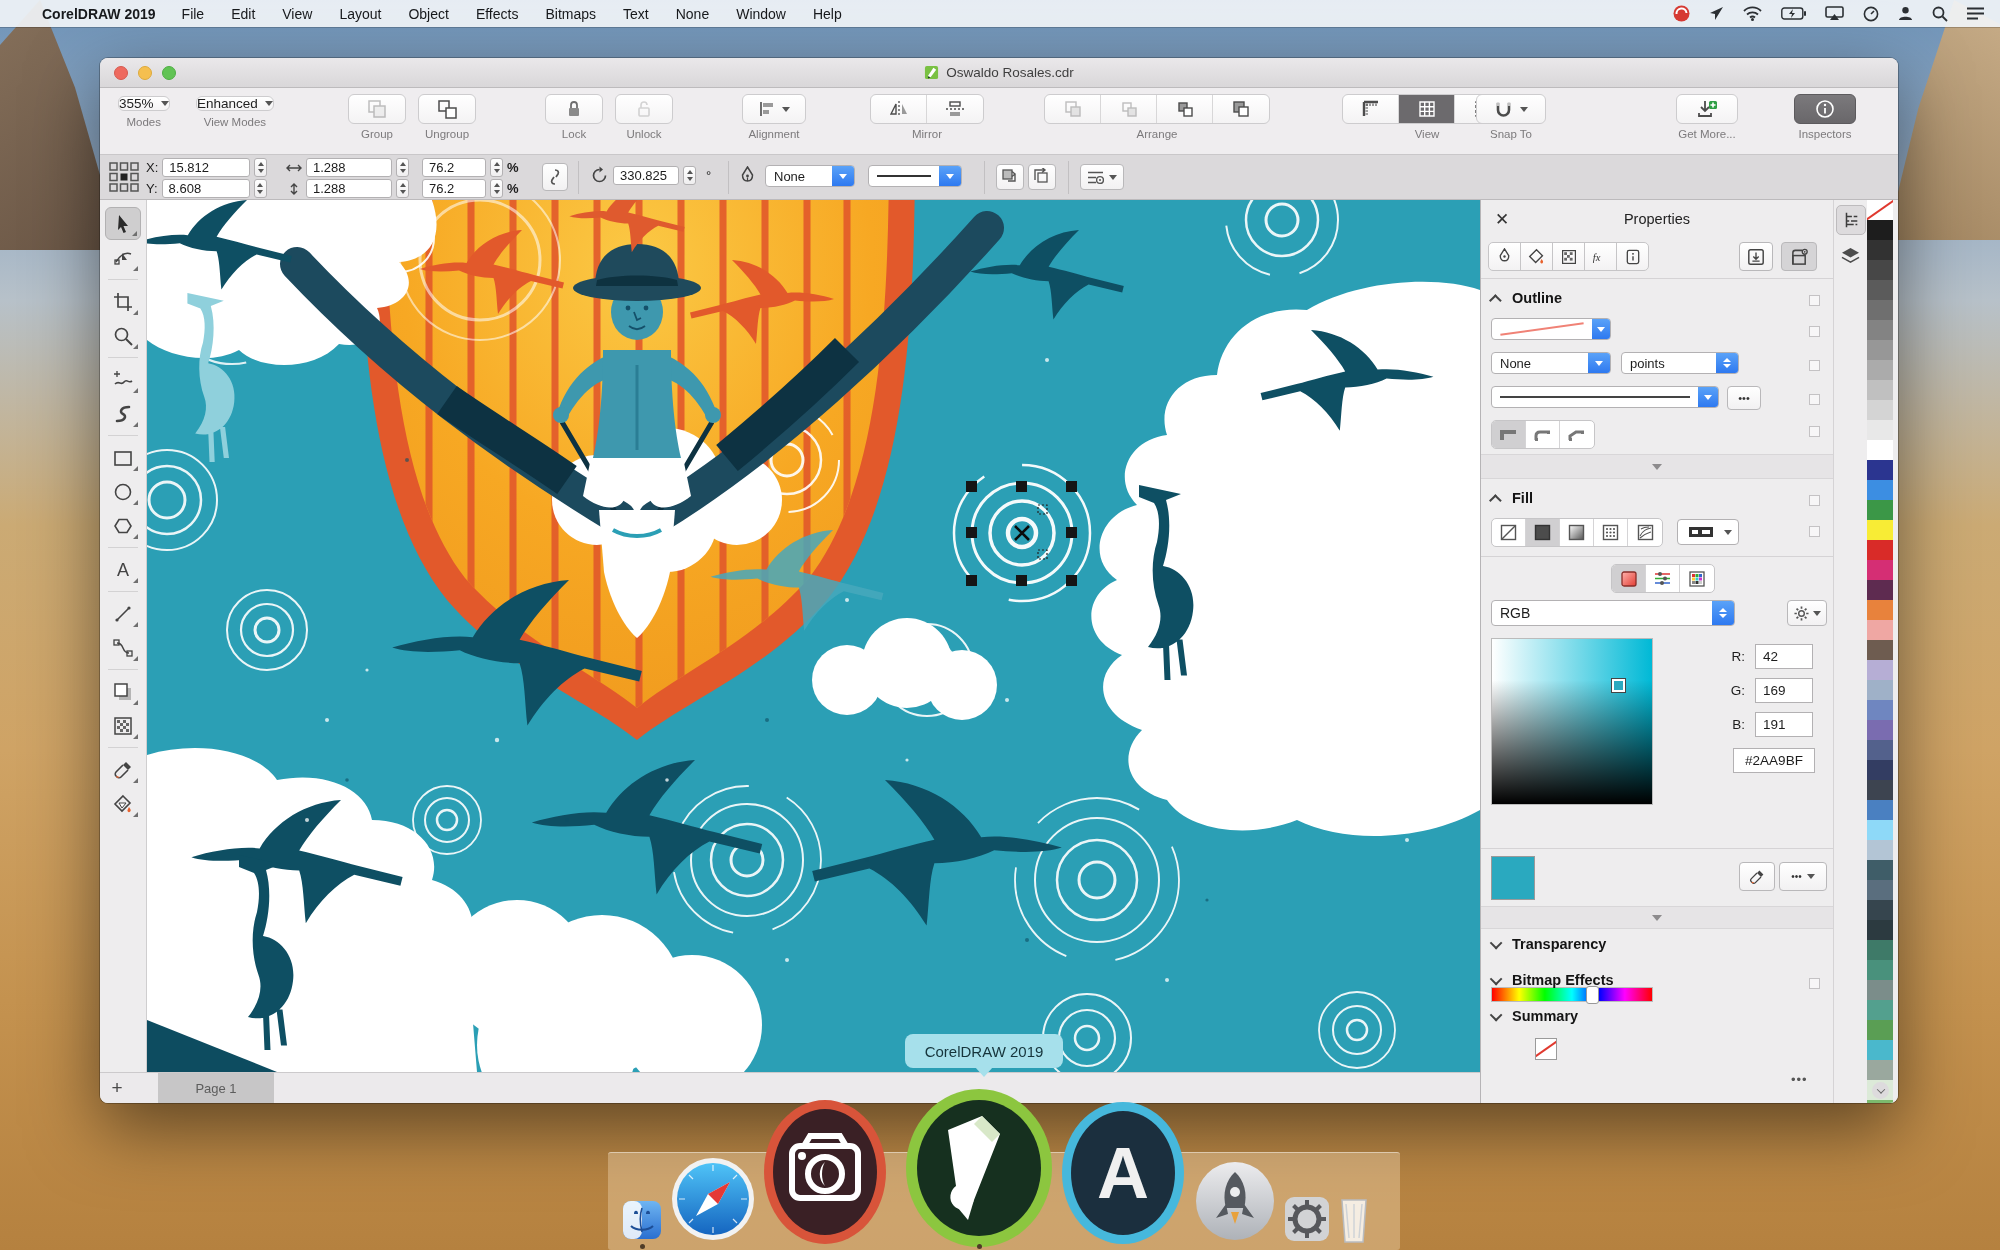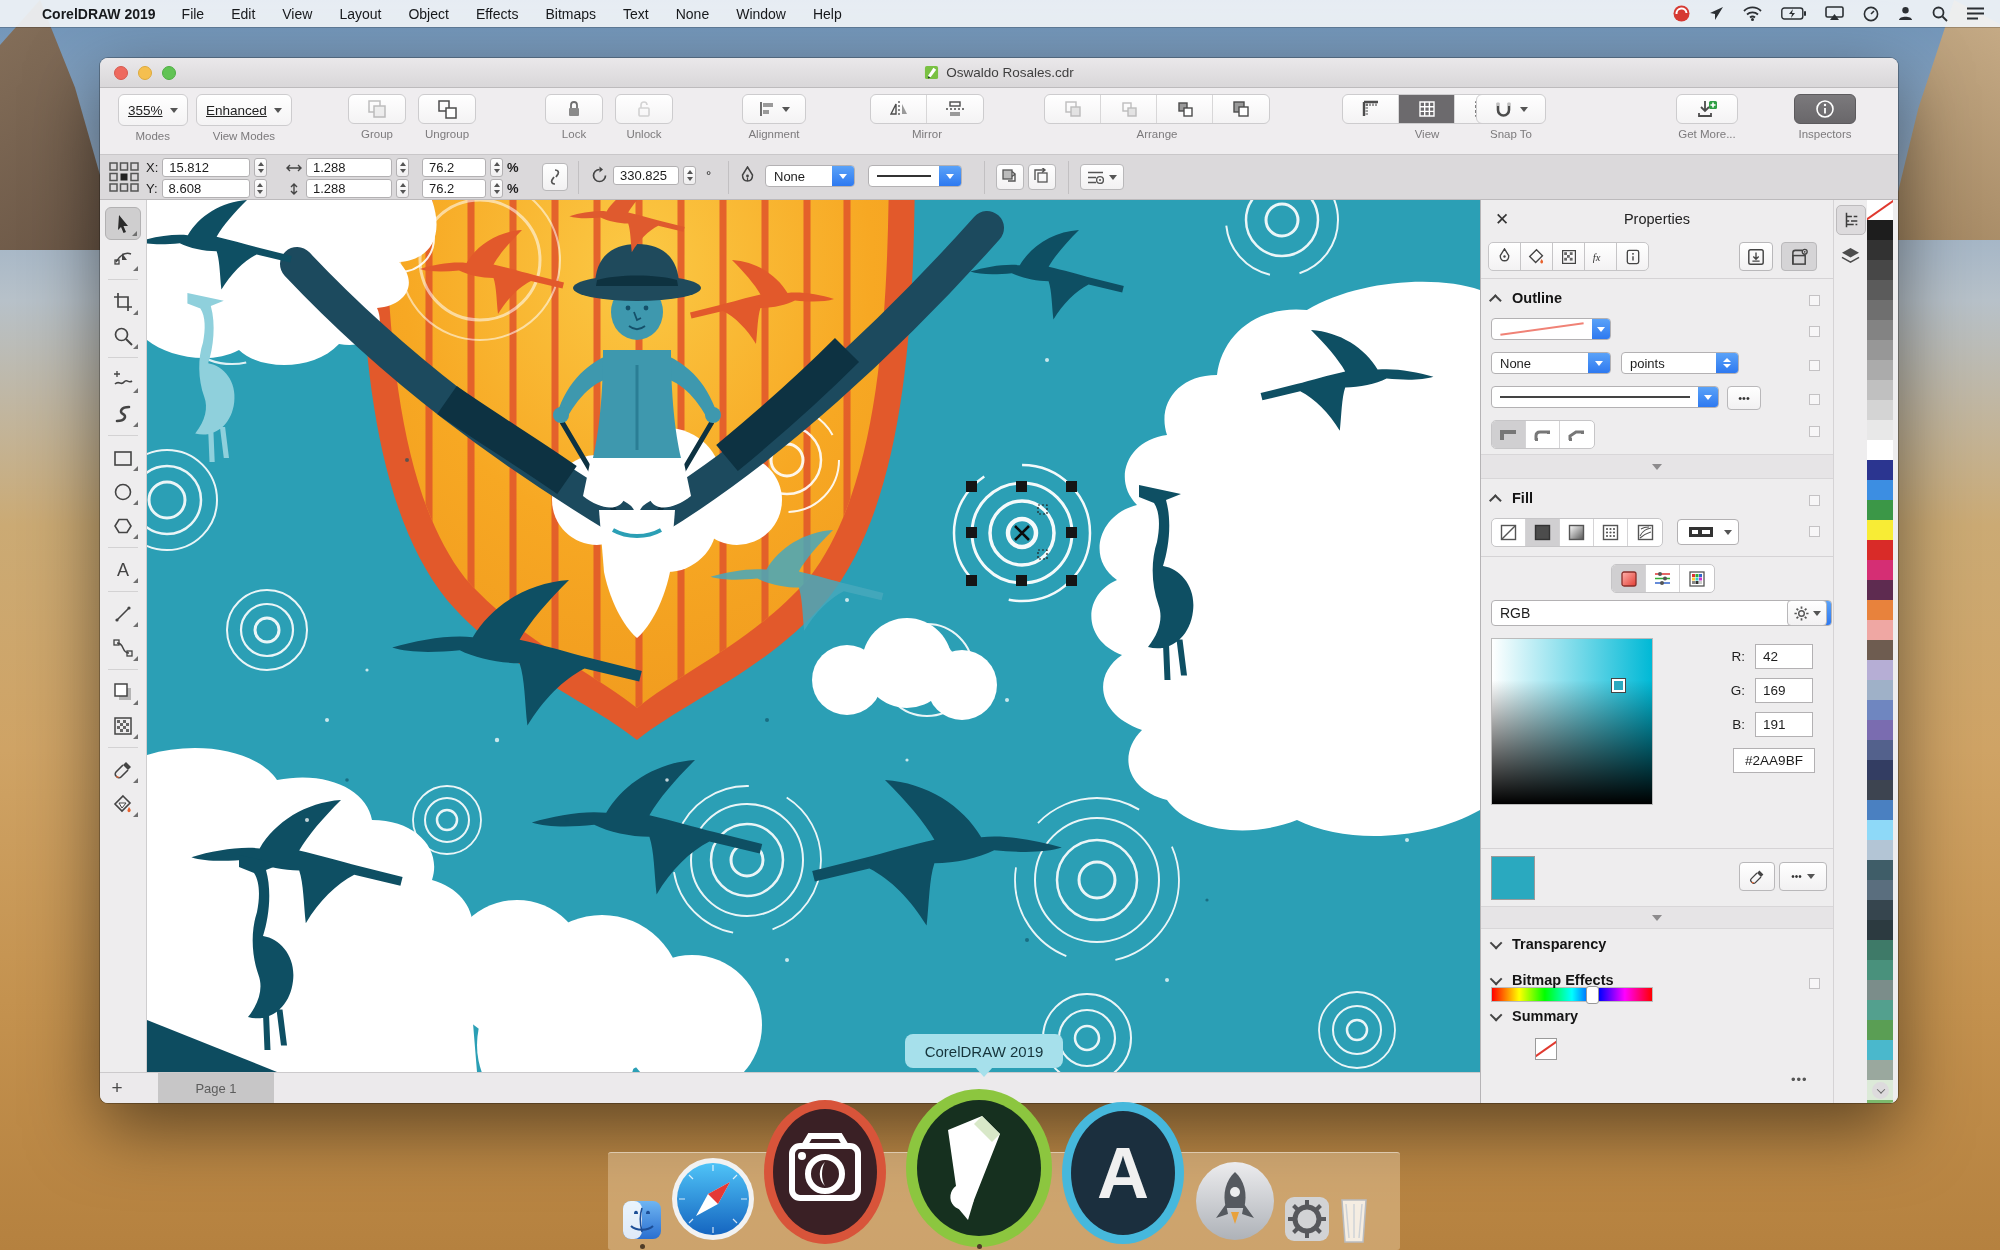--- a/index.html
+++ b/index.html
@@ -33,22 +33,22 @@
 
   
   .toolbar { position:absolute; left:0; top:30px; width:1798px; height:67px; background:#efedef; border-bottom:1px solid #c9c7c9; }
   .tgroup { position:absolute; top:6px; text-align:center; }
   .tlabel { font-size:11.5px; color:#7c7a7c; margin-top:4px; }
   .tbtn { height:30px; background:linear-gradient(#ffffff,#f4f3f4); border:1px solid #cdccce; border-radius:6px;
           display:inline-flex; align-items:center; justify-content:center; vertical-align:top; }
   .tbtn svg { display:block; }
   .tbtn.dis svg { opacity:.35; }
   .tbtn.dark { background:linear-gradient(#7b797c,#69676a); border-color:#5c5a5d; }
-  .tselect { height:32px; background:linear-gradient(#ffffff,#f4f3f4); border:1px solid #cdccce; border-radius:6px;
-             display:inline-flex; align-items:center; padding:0 9px; font-size:13.5px; color:#222; gap:7px;text-decoration:underline; }
+  .tselect { height:15px; background:linear-gradient(#ffffff,#f4f3f4); border:1px solid #cdccce; border-radius:6px;
+             display:inline-flex; align-items:center; padding:0 0; font-size:13.5px; color:#222; gap:7px; }
   .selchev { width:0; height:0; border-left:4.5px solid transparent; border-right:4.5px solid transparent; border-top:5px solid #555; }
   .seg { display:inline-flex; height:30px; border:1px solid #cdccce; border-radius:6px; overflow:hidden; background:linear-gradient(#ffffff,#f4f3f4); }
   .seg > div { width:56px; display:flex; align-items:center; justify-content:center; border-right:1px solid #d8d7d8; }
   .seg > div:last-child { border-right:none; }
   .seg .on { background:#6c6a6d; }
   .dim svg { opacity:.35; }
 
   
   .propbar { position:absolute; left:0; top:97px; width:1798px; height:45px; background:#dbd9db; border-bottom:1px solid #bcbabc; font-size:13px; color:#1c1c1c; }
   .pb { position:absolute; display:flex; align-items:center; gap:4px; }
@@ -1071,21 +1071,21 @@
               <rect x="3" y="6.5" width="3" height="3" fill="#fc3"></rect>
               <rect x="6.5" y="6.5" width="3" height="3" fill="#3cc"></rect>
               <rect x="10" y="6.5" width="3" height="3" fill="#c3c"></rect>
               <rect x="3" y="10" width="3" height="3" fill="#888"></rect>
               <rect x="6.5" y="10" width="3" height="3" fill="#333"></rect>
               <rect x="10" y="10" width="3" height="3" fill="#ccc"></rect>
             </g>
           </svg>
         </div>
     </div>
-    <div class="p-abs ddfield" style="left:10px; top:400px; width:341px; height:26px">
+    <div class="p-abs ddfield" style="left:10px; top:400px; width:244px; height:26px">
       <span class="val" style="flex:1; font-size:14px">RGB</span>
       <span class="bluestep">
           <i class="u"></i>
           <i class="d"></i>
         </span>
     </div>
     <div class="p-abs sqbtn" style="left:306px; top:400px; width:40px; height:26px; gap:4px">
       <svg width="15" height="15" viewBox="0 0 16 16">
           <circle cx="8" cy="8" r="3" fill="none" stroke="#555" stroke-width="1.5"></circle>
           <g stroke="#555" stroke-width="1.8">

